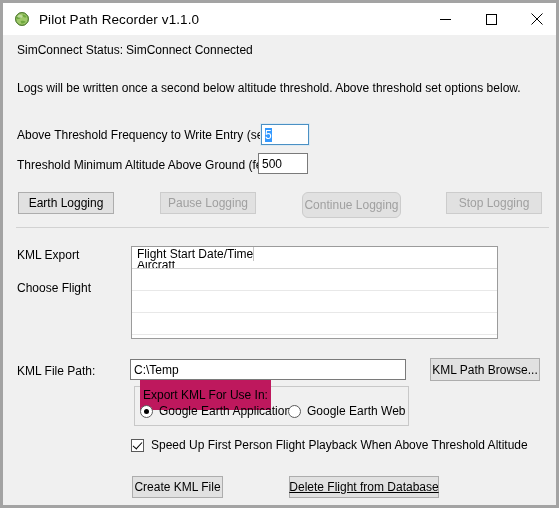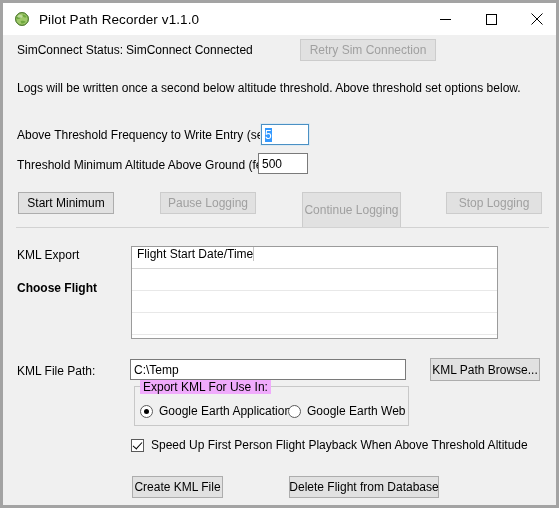--- a/index.html
+++ b/index.html
@@ -163,22 +163,22 @@
     top: 383px;
     width: 275px;
     height: 40px;
     box-sizing: border-box;
     border: 1px solid #c8c8c8;
   }
   #export-group-title {
     position: absolute;
     left: 137px;
     top: 377px;
-    background: #f0abfc;
-    padding: 0 3px;
+    background: #be185d;
+    padding: 8px 3px;
     font-size: 12px;
     white-space: nowrap;
   }
   .radio-wrap {
     position: absolute;
     display: flex;
     align-items: center;
     white-space: nowrap;
     font-size: 12px;
   }
@@ -262,47 +262,47 @@
         <svg width="12" height="12" viewBox="0 0 12 12">
           <line x1="0.5" y1="0.5" x2="11.5" y2="11.5" stroke="#000" stroke-width="1"></line>
           <line x1="11.5" y1="0.5" x2="0.5" y2="11.5" stroke="#000" stroke-width="1"></line>
         </svg>
       </div>
     </div>
   </div>
 
   <span class="lbl" style="left:14px; top:40px;">SimConnect Status:</span>
   <span class="lbl" style="left:123px; top:40px;">SimConnect Connected</span>
-  <button class="btn disabled" style="left:297px; top:36px; width:136px; height:22px;">Retry Sim Connection</button>
 
   <span class="lbl" style="left:14px; top:78px;">Logs will be written once a second below altitude threshold.  Above threshold set options below.</span>
 
   <span class="lbl" style="left:14px; top:125px;">Above Threshold Frequency to Write Entry (secs):</span>
   <div class="tbox focused" style="left:258px; top:121px; width:48px; height:21px;">
     <span class="sel-text">5</span>
   </div>
 
   <span class="lbl" style="left:14px; top:155px;">Threshold Minimum Altitude Above Ground (feet):</span>
   <div class="tbox" style="left:255px; top:150px; width:50px; height:21px;">
     <span>500</span>
   </div>
 
-  <button class="btn" style="left:15px; top:189px; width:96px; height:22px;">Start Minimum</button>
+  <button class="btn" style="left:15px; top:189px; width:96px; height:22px;">Earth Logging</button>
   <button class="btn disabled" style="left:157px; top:189px; width:96px; height:22px;">Pause Logging</button>
-  <button class="btn disabled" style="left:299px; top:189px; width:99px; height:36px;">Continue Logging</button>
+  <button class="btn disabled" style="left:299px; top:189px; width:99px; height:26px;border-radius:6px;">Continue Logging</button>
   <button class="btn disabled" style="left:443px; top:189px; width:96px; height:22px;">Stop Logging</button>
 
   <div class="hsep" style="left:13px; top:224px; width:533px;"></div>
 
   <span class="lbl" style="left:14px; top:245px;">KML Export</span>
-  <span class="lbl" style="left:14px; top:278px;font-weight:bold;">Choose Flight</span>
+  <span class="lbl" style="left:14px; top:278px;">Choose Flight</span>
 
   <div id="flight-grid">
     <div class="grid-row header">
       <div class="grid-cell col-a">Flight Start Date/Time</div>
+      <div class="grid-cell col-b">Aircraft</div>
     </div>
     <div class="grid-row">
       <div class="grid-cell col-a"></div>
       <div class="grid-cell col-b"></div>
     </div>
     <div class="grid-row">
       <div class="grid-cell col-a"></div>
       <div class="grid-cell col-b"></div>
     </div>
     <div class="grid-row">
@@ -328,15 +328,15 @@
     <span class="radio-dot"></span>
     <span>Google Earth Web</span>
   </div>
 
   <div id="speedup-wrap">
     <span class="cbox on"></span>
     <span>Speed Up First Person Flight Playback When Above Threshold Altitude</span>
   </div>
 
   <button class="btn" style="left:129px; top:473px; width:91px; height:22px;">Create KML File</button>
-  <button class="btn" style="left:286px; top:473px; width:150px; height:22px;">Delete Flight from Database</button>
+  <button class="btn" style="left:286px; top:473px; width:150px; height:22px;text-decoration:underline;">Delete Flight from Database</button>
 
 </div>
 
 </body></html>

